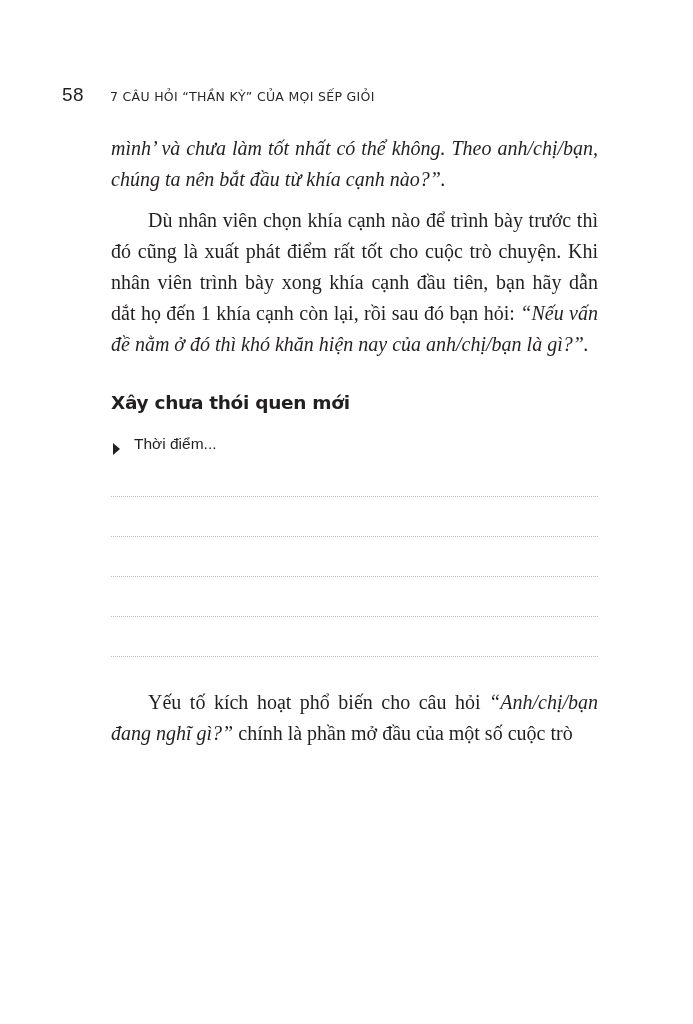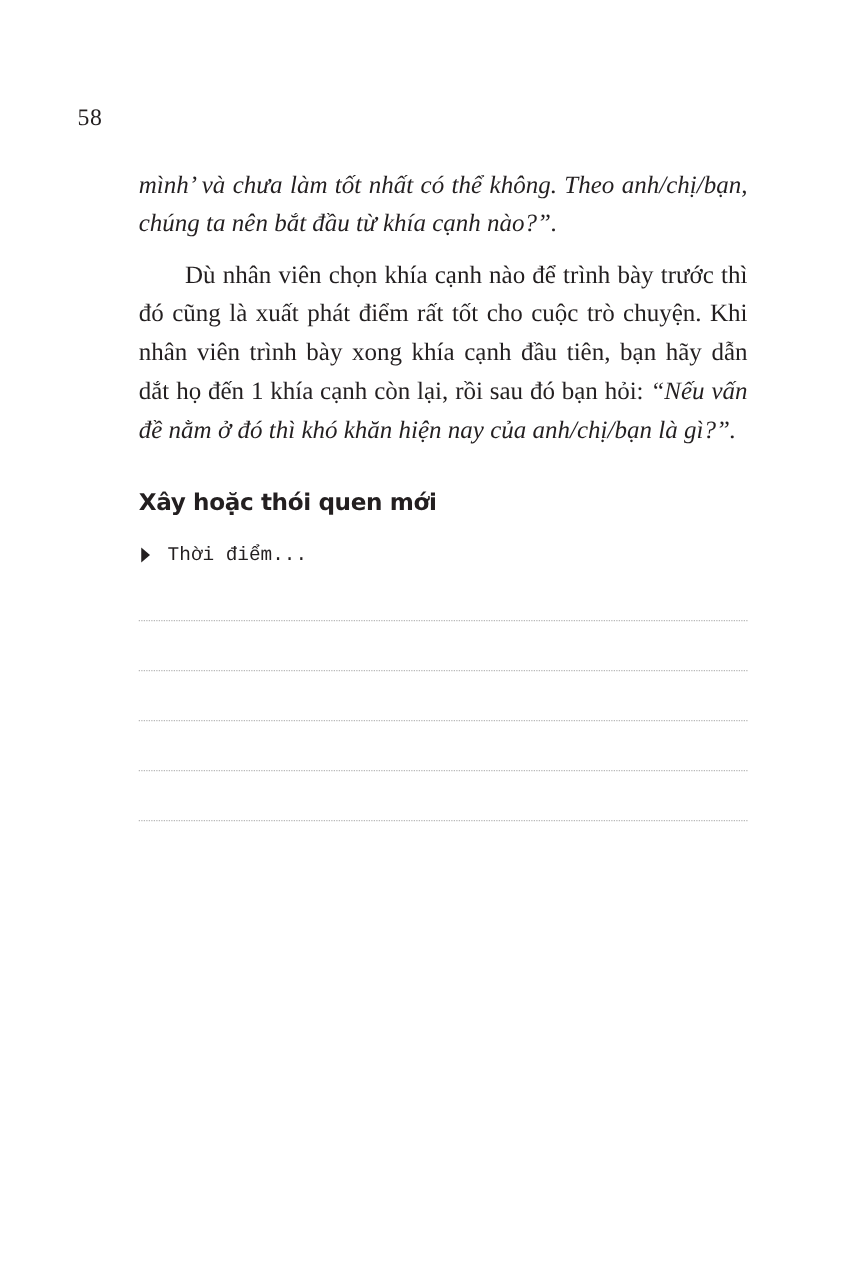--- a/index.html
+++ b/index.html
@@ -17,21 +17,21 @@
     }
     .running-header {
       position: absolute;
       top: 84px;
       left: 62px;
       height: 22px;
       display: flex;
       align-items: baseline;
     }
     .page-number {
-      font-family: Liberation Serif, serif;
+      font-family: Liberation Sans, sans-serif;
       font-size: 19px;
       width: 48px;
       letter-spacing: 0.5px;
     }
     .running-title {
       font-family: "DejaVu Sans", sans-serif;
       font-size: 12.5px;
       letter-spacing: 0.3px;
       color: #2a2627;
     }
@@ -52,25 +52,25 @@
     .para i { font-style: italic; }
     .section-heading {
       font-family: "DejaVu Sans", sans-serif;
       font-weight: bold;
       font-size: 18.5px;
       letter-spacing: -0.3px;
       margin: 30px 0 0 0;
       line-height: 26px;
     }
     .subheading {
-      font-family: Liberation Mono, monospace;
+      font-family: Liberation Sans, sans-serif;
       font-size: 15.5px;
       margin: 17px 0 14px 0;
       display: flex;
-      align-items: center;
+      align-items: flex-end;
       line-height: 22px;
     }
     .bullet-arrow {
       display: inline-block;
       width: 0; height: 0;
       border-top: 6px solid transparent;
       border-bottom: 6px solid transparent;
       border-left: 7px solid #231f20;
       margin-right: 14px;
       margin-left: 2px;
@@ -84,39 +84,41 @@
       box-sizing: border-box;
     }
     .write-line:first-child { height: 24px; }
     .after-lines { margin-top: 30px; }
   </style>
 </head>
 <body>
 
 <div class="running-header">
   <span class="page-number">58</span>
+  <span class="running-title">7 CÂU HỎI “THẦN KỲ” CỦA MỌI SẾP GIỎI</span>
 </div>
 
 <div class="content">
 
   <p class="para no-indent"><i>mình’ và chưa làm tốt nhất có thể không. Theo anh/chị/bạn, chúng ta nên bắt đầu từ khía cạnh nào?”.</i></p>
 
   <p class="para"><span>Dù nhân viên chọn khía cạnh nào để trình bày trước thì đó cũng là xuất phát điểm rất tốt cho cuộc trò chuyện. Khi nhân viên trình bày xong khía cạnh đầu tiên, bạn hãy dẫn dắt họ đến 1 khía cạnh còn lại, rồi sau đó bạn hỏi: </span><i>“Nếu vấn đề nằm ở đó thì khó khăn hiện nay của anh/chị/bạn là gì?”.</i></p>
 
 
-  <h2 class="section-heading">Xây hoặc thói quen mới</h2>
+  <h2 class="section-heading">Xây chưa thói quen mới</h2>
 
   <div class="subheading">
     <span class="bullet-arrow"></span>
     <span>Thời điểm...</span>
   </div>
 
 
   <div class="write-lines">
     <div class="write-line"></div>
     <div class="write-line"></div>
     <div class="write-line"></div>
     <div class="write-line"></div>
     <div class="write-line"></div>
   </div>
 
+  <p class="para after-lines"><span>Yếu tố kích hoạt phổ biến cho câu hỏi </span><i>“Anh/chị/bạn đang nghĩ gì?”</i><span> chính là phần mở đầu của một số cuộc trò</span></p>
 
 </div>
 
 </body></html>

